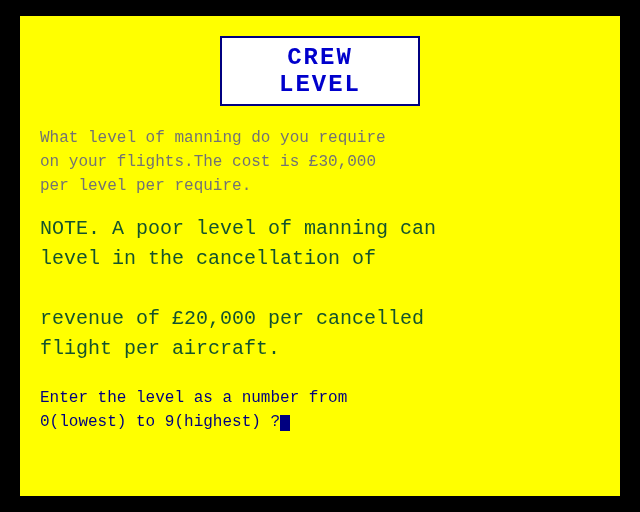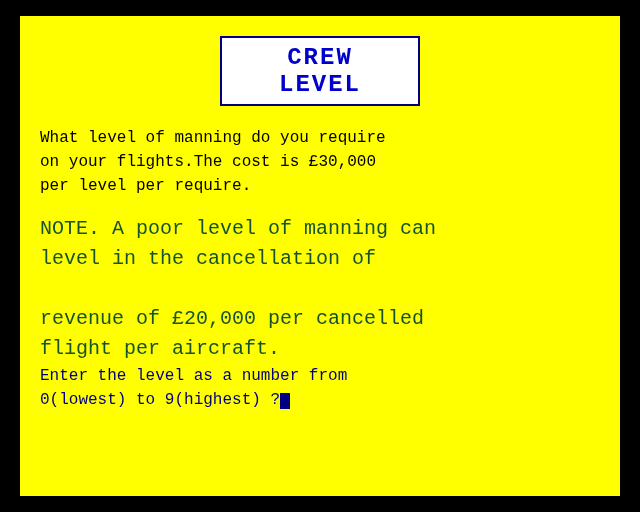--- a/index.html
+++ b/index.html
@@ -38,40 +38,41 @@
 
     .title-text {
       color: #0000CC;
       font-size: 24px;
       font-weight: bold;
       font-family: 'Courier New', Courier, monospace;
       letter-spacing: 2px;
     }
 
     .info-text {
-      color: #000000;
+      color: #737373;
       font-size: 16px;
       font-family: 'Courier New', Courier, monospace;
       line-height: 1.5;
       margin-bottom: 16px;
     }
 
     .note-text {
       color: #14532d;
       font-size: 20px;
       font-family: 'Courier New', Courier, monospace;
       line-height: 1.5;
       margin-bottom: 0;
     }
 
     .prompt-text {
       color: #000080;
       font-size: 16px;
       font-family: 'Courier New', Courier, monospace;
       line-height: 1.5;
+      margin-top: 22px;
     }
 
     .cursor {
       display: inline-block;
       width: 10px;
       height: 16px;
       background-color: #000080;
       vertical-align: text-bottom;
       animation: blink 1s step-end infinite;
     }

